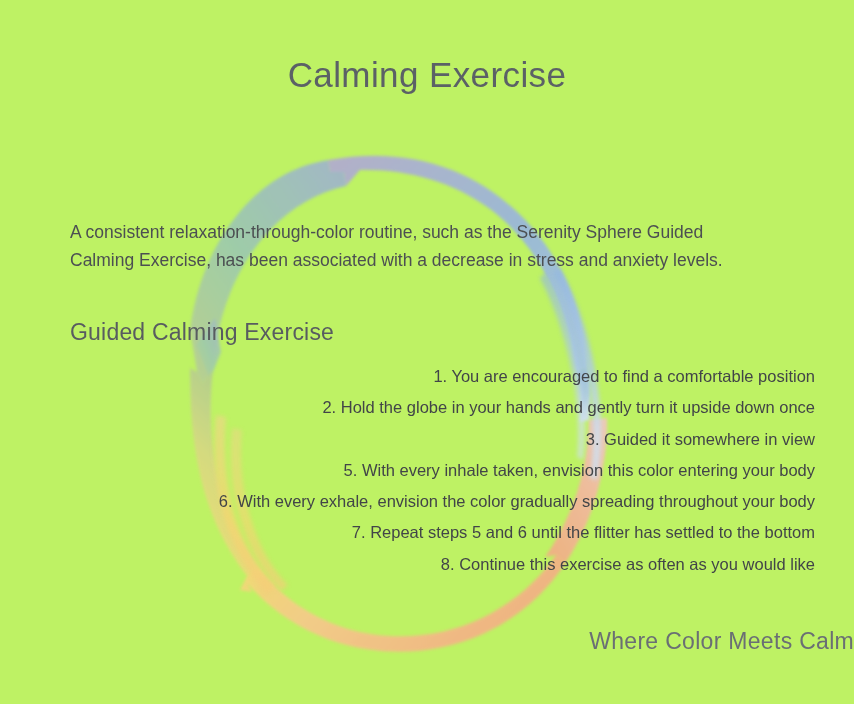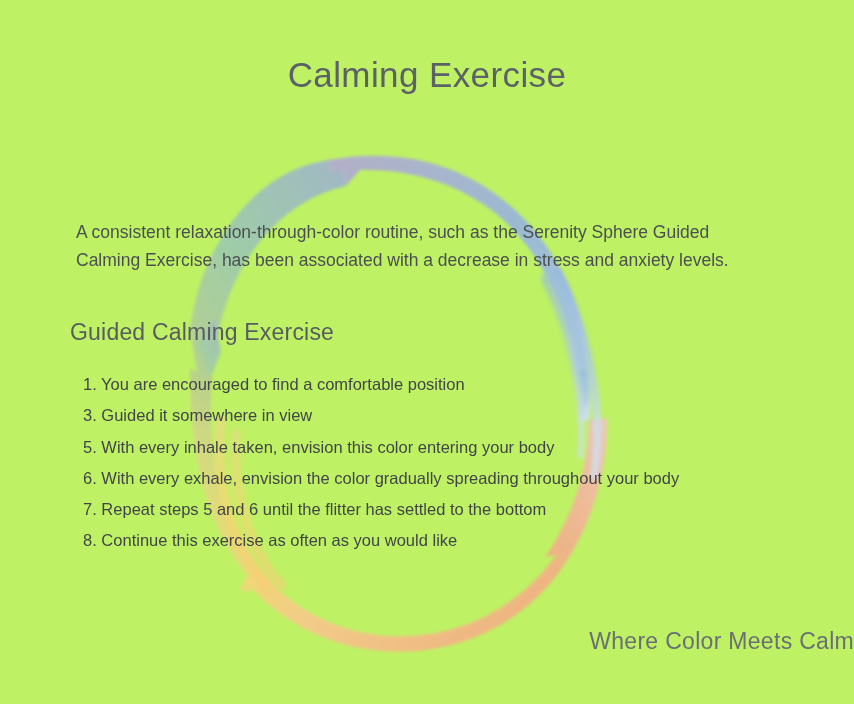--- a/index.html
+++ b/index.html
@@ -48,21 +48,21 @@
     width: 854px;
     text-align: center;
     font-size: 35px;
     font-weight: 300;
     letter-spacing: 0.4px;
     color: #5b6166;
   }
 
   .intro {
     position: absolute;
-    left: 76px;
+    left: 70px;
     top: 200px;
     width: 700px;
     font-size: 17.5px;
     font-weight: 400;
     line-height: 28px;
     color: #4c4f52;
   }
 
   .section-heading {
     position: absolute;
@@ -72,23 +72,24 @@
     font-weight: 400;
     letter-spacing: 0.2px;
     color: #585c60;
   }
 
   .steps {
     position: absolute;
     left: 71px;
     top: 357px;
     width: 740px;
-    margin: 12px;
+    margin: 4px;
     padding: 0;
     list-style: none;
+    text-align: right;
   }
   .steps li {
     font-size: 16.5px;
     line-height: 31.3px;
     color: #424548;
     white-space: nowrap;
   }
   .step-num {
     display: inline;
   }
@@ -272,20 +273,24 @@
     <p class="intro">A consistent relaxation-through-color routine, such as the Serenity Sphere Guided Calming Exercise, has been associated with a decrease in stress and anxiety levels.</p>
 
     <h2 class="section-heading">Guided Calming Exercise</h2>
 
     <ol class="steps">
       <li>
         <span class="step-num">1. </span>
         <span class="step-text">You are encouraged to find a comfortable position</span>
       </li>
       <li>
+        <span class="step-num">2. </span>
+        <span class="step-text">Hold the globe in your hands and gently turn it upside down once</span>
+      </li>
+      <li>
         <span class="step-num">3. </span>
         <span class="step-text">Guided it somewhere in view</span>
       </li>
       <li>
         <span class="step-num">5. </span>
         <span class="step-text">With every inhale taken, envision this color entering your body</span>
       </li>
       <li>
         <span class="step-num">6. </span>
         <span class="step-text">With every exhale, envision the color gradually spreading throughout your body</span>

